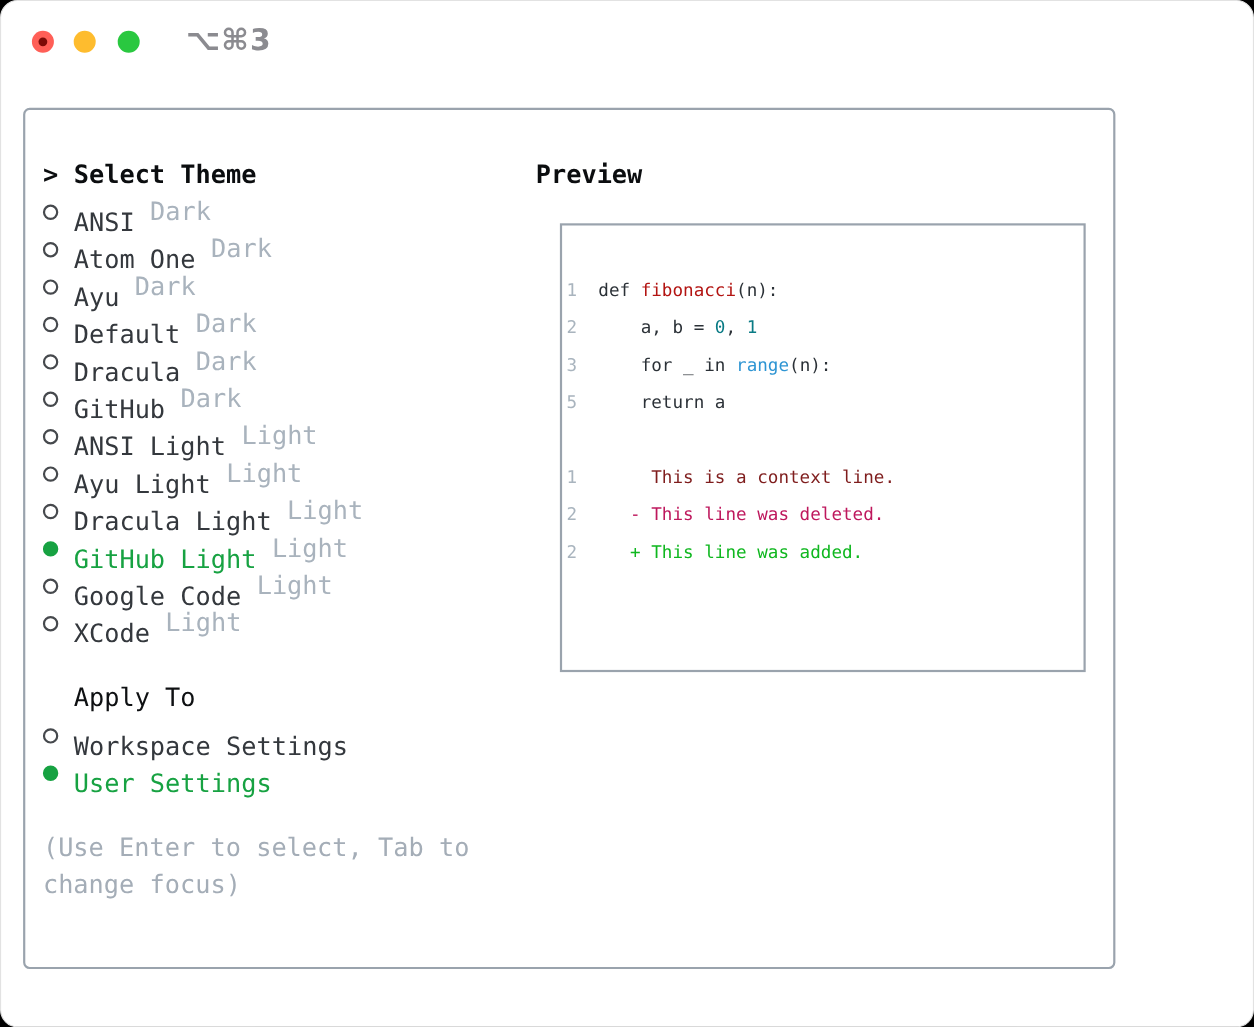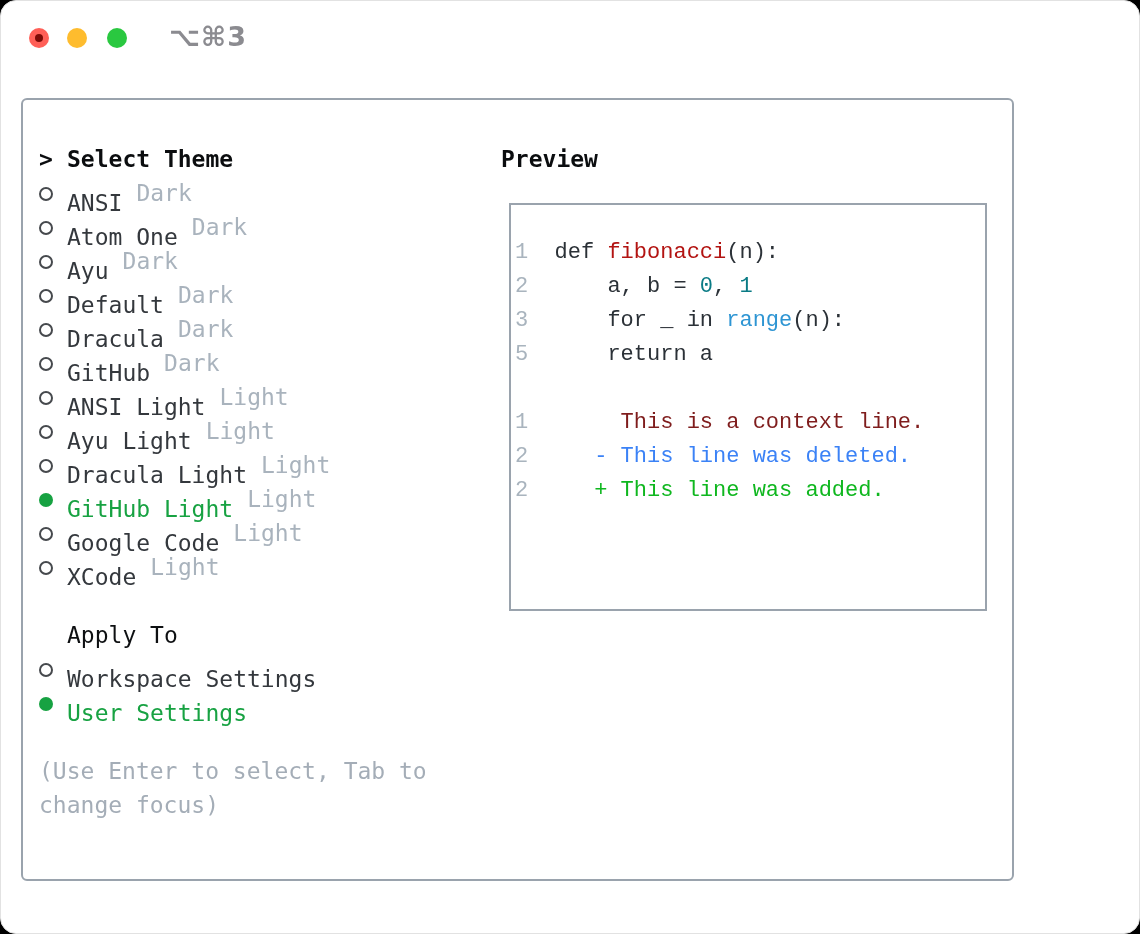--- a/index.html
+++ b/index.html
@@ -33,27 +33,27 @@
   .bullet{display:inline-block;width:28px;}
   .circle{width:10px;height:10px;border:2px solid #46494d;border-radius:50%;}
   .circle.sel{background:#17a242;border-color:#17a242;}
   .theme-name{color:#34383d;margin-top:19px;}
   .theme-name.sel{color:#17a242;}
   .variant{color:#a9b3bd;margin-left:14px;}
   .apply-header{padding-left:28px;color:#0e1012;}
   .spacer{height:34px;}
   .hint{width:440px;line-height:34px;color:#a4adb7;white-space:normal;}
   
-  .pheader{position:absolute;left:478px;top:42px;height:34px;display:flex;align-items:center;
+  .pheader{position:absolute;left:464px;top:42px;height:34px;display:flex;align-items:center;
            font-size:23px;font-weight:bold;color:#0b0d0f;}
   .pbox{
     position:absolute;left:486px;top:103px;width:478px;height:408px;
     border:2px solid #9aa3ad;box-sizing:border-box;background:#fff;overflow:hidden;
   }
-  .codewrap{position:absolute;left:4px;top:31px;font-size:22px;line-height:34px;font-family:Liberation Mono, monospace;}
+  .codewrap{position:absolute;left:4px;top:42px;font-size:16px;line-height:34px;}
   .codeline{white-space:pre;height:34px;}
 </style>
 </head>
 <body>
 
 <div class="window">
 
   <div class="titlebar">
     <span class="tl red">
         <span class="dot"></span>
@@ -102,19 +102,19 @@
     <div class="pheader">Preview</div>
 
     <div class="pbox">
       <div class="codewrap" id="code">
           <div class="codeline"><span style="color: rgb(169, 180, 190);">1  </span><span style="color: rgb(43, 49, 55);">def </span><span style="color: rgb(179, 20, 18);">fibonacci</span><span style="color: rgb(43, 49, 55);">(n):</span></div>
           <div class="codeline"><span style="color: rgb(169, 180, 190);">2  </span><span style="color: rgb(43, 49, 55);">    a, b = </span><span style="color: rgb(10, 123, 133);">0</span><span style="color: rgb(43, 49, 55);">, </span><span style="color: rgb(10, 123, 133);">1</span></div>
           <div class="codeline"><span style="color: rgb(169, 180, 190);">3  </span><span style="color: rgb(43, 49, 55);">    for _ in </span><span style="color: rgb(46, 149, 211);">range</span><span style="color: rgb(43, 49, 55);">(n):</span></div>
           <div class="codeline"><span style="color: rgb(169, 180, 190);">5  </span><span style="color: rgb(43, 49, 55);">    return a</span></div>
           <div class="codeline">&nbsp;</div>
           <div class="codeline"><span style="color: rgb(169, 180, 190);">1  </span><span style="color: #7f1d1d;">     This is a context line.</span></div>
-          <div class="codeline"><span style="color: rgb(169, 180, 190);">2  </span><span style="color: #3b82f6;">   - This line was deleted.</span></div>
+          <div class="codeline"><span style="color: rgb(169, 180, 190);">2  </span><span style="color: #be185d;">   - This line was deleted.</span></div>
           <div class="codeline"><span style="color: rgb(169, 180, 190);">2  </span><span style="color: rgb(15, 183, 31);">   + This line was added.</span></div>
         </div>
     </div>
 
   </div>
 </div>
 
 </body></html>

